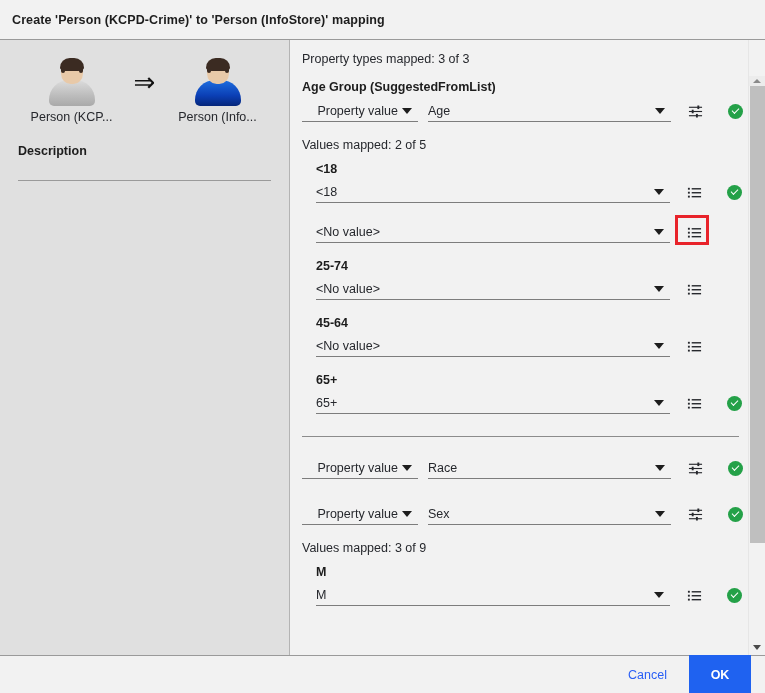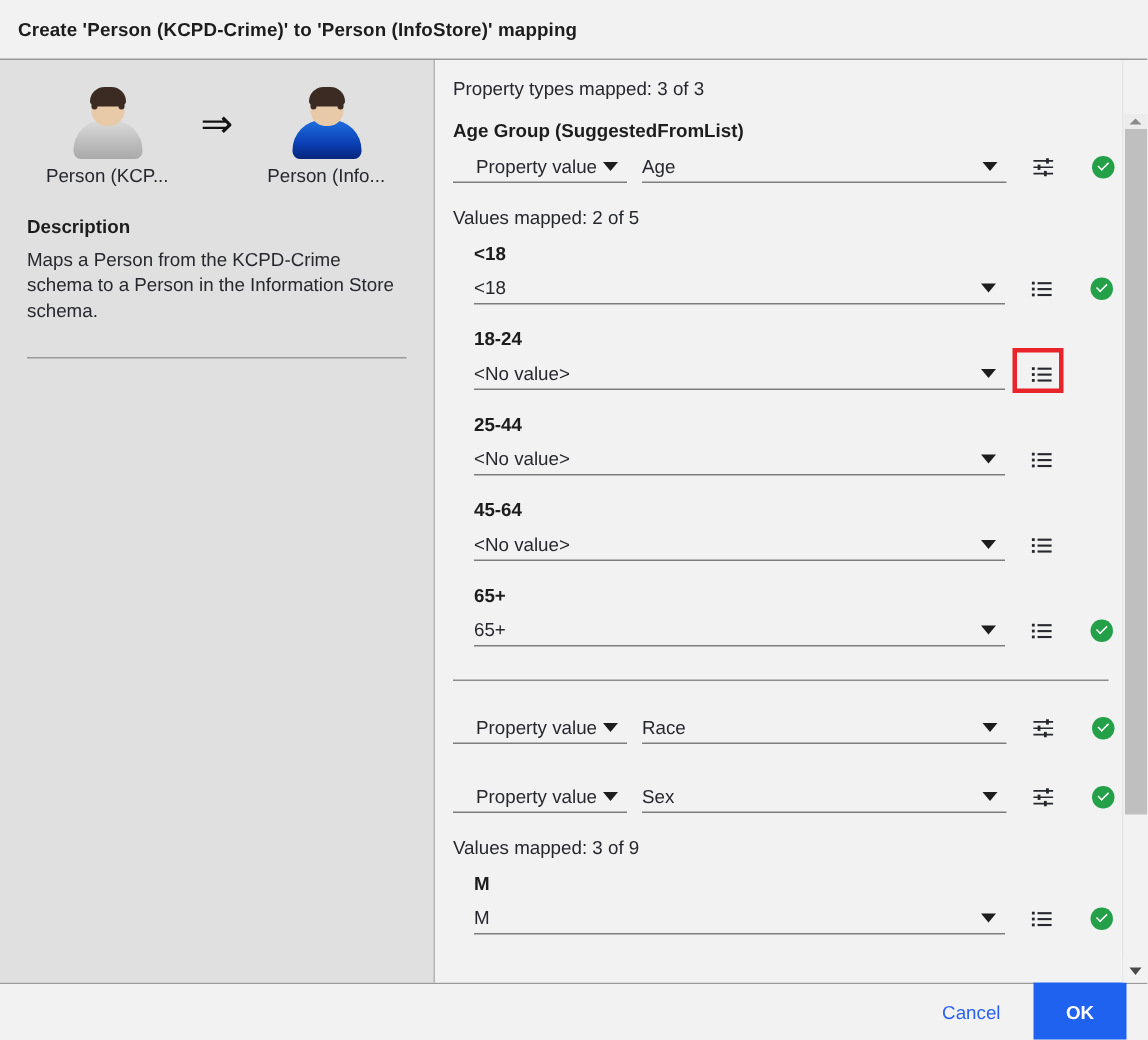--- a/index.html
+++ b/index.html
@@ -429,21 +429,20 @@
             <div class="neck"></div>
             <div class="head"></div>
             <div class="hair"></div>
             <div class="body"></div>
           </div>
           <div class="entity-label">Person (Info...</div>
         </div>
       </div>
 
       <div class="desc-title">Description</div>
-      <div class="desc-text">Maps a Person from the KCPD-Crime schema to a Person in the Information Store schema.</div>
       <div class="left-rule"></div>
     </div>
 
     <div class="right-pane">
       <div class="right-scroll">
 
         <div class="summary-line">Property types mapped: 3 of 3</div>
 
         <div class="prop-block">
           <div class="prop-title">Age Group (SuggestedFromList)</div>
@@ -486,21 +485,20 @@
                   <rect x="5" y="3.3" width="10" height="1.5" fill="#26282d"></rect>
                   <rect x="5" y="7.5" width="10" height="1.5" fill="#26282d"></rect>
                   <rect x="5" y="11.7" width="10" height="1.5" fill="#26282d"></rect>
                 </svg>
               </div>
               <div class="status-ok"></div>
             </div>
           </div>
 
           <div class="value-block">
-            <div class="value-label">18-24</div>
             <div class="row">
               <div class="combo combo-value">
                 <span class="val">&lt;No value&gt;</span>
                 <span class="caret"></span>
               </div>
               <div class="icon-btn icon-gap hl-wrap">
                 <svg width="15" height="15" viewBox="0 0 16 16" aria-hidden="true">
                   <rect x="1" y="3" width="2" height="2" fill="#26282d"></rect>
                   <rect x="1" y="7.2" width="2" height="2" fill="#26282d"></rect>
                   <rect x="1" y="11.4" width="2" height="2" fill="#26282d"></rect>
@@ -508,21 +506,21 @@
                   <rect x="5" y="7.5" width="10" height="1.5" fill="#26282d"></rect>
                   <rect x="5" y="11.7" width="10" height="1.5" fill="#26282d"></rect>
                 </svg>
                 <span class="hl-box"></span>
               </div>
               <div class="status-blank"></div>
             </div>
           </div>
 
           <div class="value-block">
-            <div class="value-label">25-44</div>
+            <div class="value-label">25-74</div>
             <div class="row">
               <div class="combo combo-value">
                 <span class="val">&lt;No value&gt;</span>
                 <span class="caret"></span>
               </div>
               <div class="icon-btn icon-gap">
                 <svg width="15" height="15" viewBox="0 0 16 16" aria-hidden="true">
                   <rect x="1" y="3" width="2" height="2" fill="#26282d"></rect>
                   <rect x="1" y="7.2" width="2" height="2" fill="#26282d"></rect>
                   <rect x="1" y="11.4" width="2" height="2" fill="#26282d"></rect>

